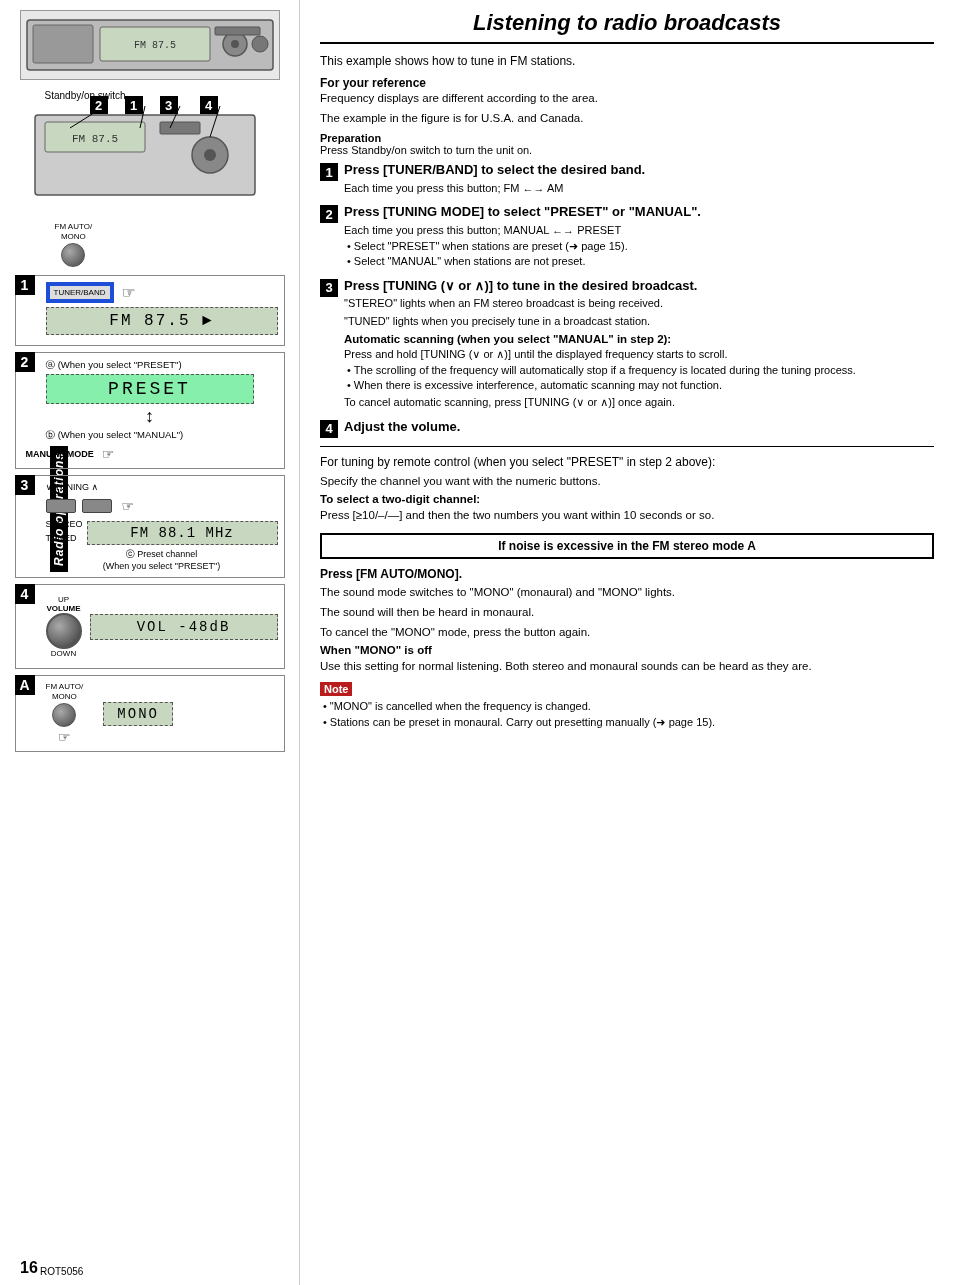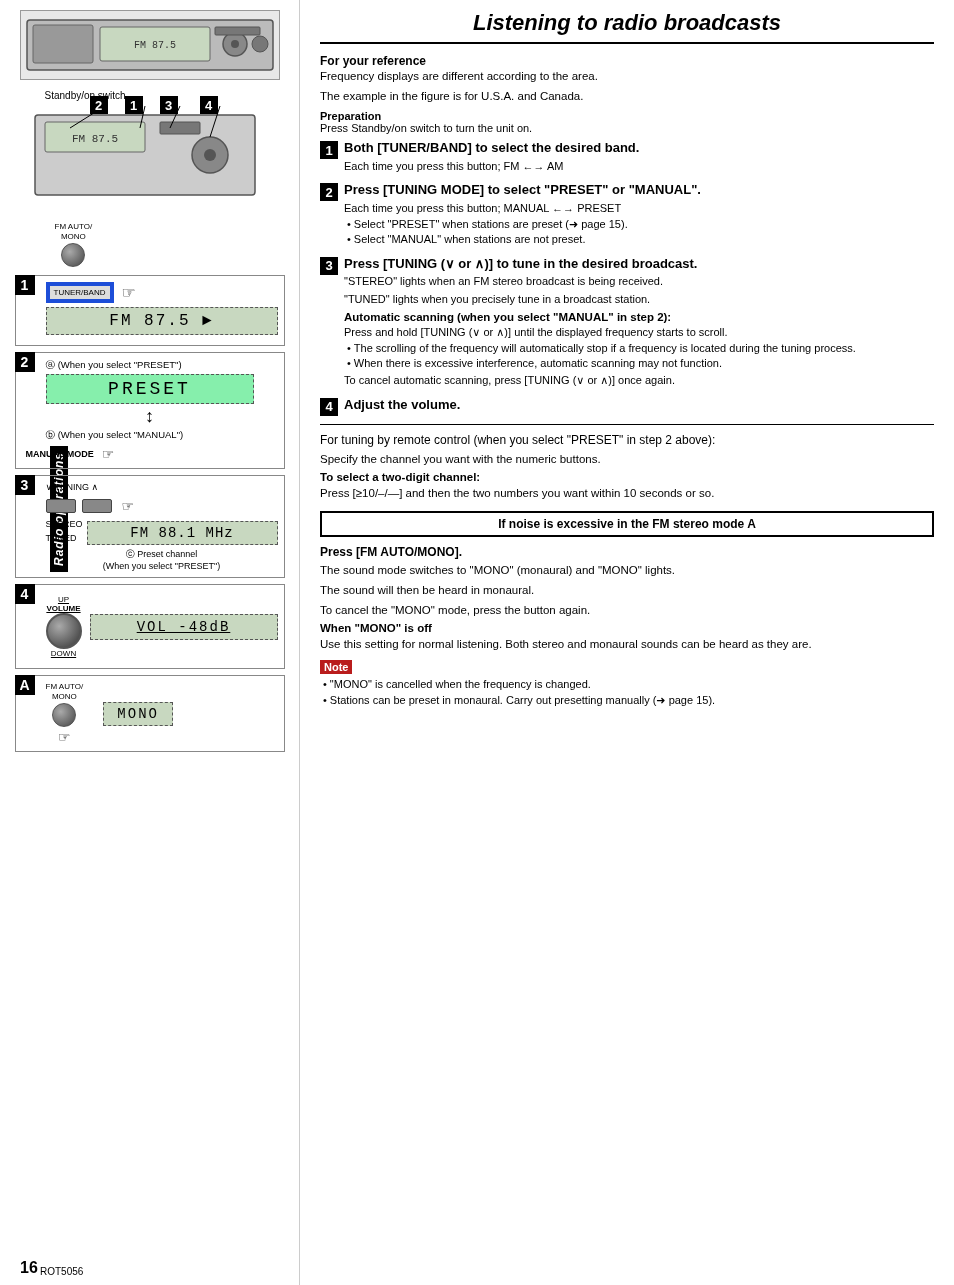--- a/index.html
+++ b/index.html
@@ -296,21 +296,20 @@
       margin-left: 24px;
       margin-top: 3px;
       text-align: center;
     }
 
     .volume-area {
       display: flex;
       align-items: center;
       margin: 4px 0 4px 24px;
       gap: 8px;
-      text-decoration: underline;
     }
 
     .volume-knob {
       width: 36px;
       height: 36px;
       border-radius: 50%;
       background: radial-gradient(circle at 35% 35%, #aaa, #333);
       border: 2px solid #555;
       position: relative;
     }
@@ -517,32 +516,33 @@
   </div>
 
   <div style="position:absolute; bottom:8px; left:20px; font-weight:bold; font-size:16px;">16</div>
   <div style="position:absolute; bottom:8px; left:40px; font-size:10px;">ROT5056</div>
 </div>
 
 <div class="right-panel">
 
   <div class="page-title">Listening to radio broadcasts</div>
 
+  <div class="intro-text">This example shows how to tune in FM stations.</div>
 
   <div class="section-bold">For your reference</div>
   <div class="section-text">Frequency displays are different according to the area.</div>
   <div class="section-text">The example in the figure is for U.S.A. and Canada.</div>
 
   <div style="font-weight:bold; font-size:11px; margin-top:6px;">Preparation</div>
   <div class="preparation-text">Press Standby/on switch to turn the unit on.</div>
 
   <div class="step-block">
     <div class="step-num">1</div>
     <div class="step-content">
-      <div class="step-title">Both [TUNER/BAND] to select the desired band.</div>
+      <div class="step-title">Press [TUNER/BAND] to select the desired band.</div>
       <div class="step-sub">Each time you press this button;  FM ←→ AM</div>
     </div>
   </div>
 
   <div class="step-block">
     <div class="step-num">2</div>
     <div class="step-content">
       <div class="step-title">Press [TUNING MODE] to select "PRESET" or "MANUAL".</div>
       <div class="step-sub">Each time you press this button;  MANUAL ←→ PRESET</div>
       <div class="bullet-item">Select "PRESET" when stations are preset (➜ page 15).</div>

